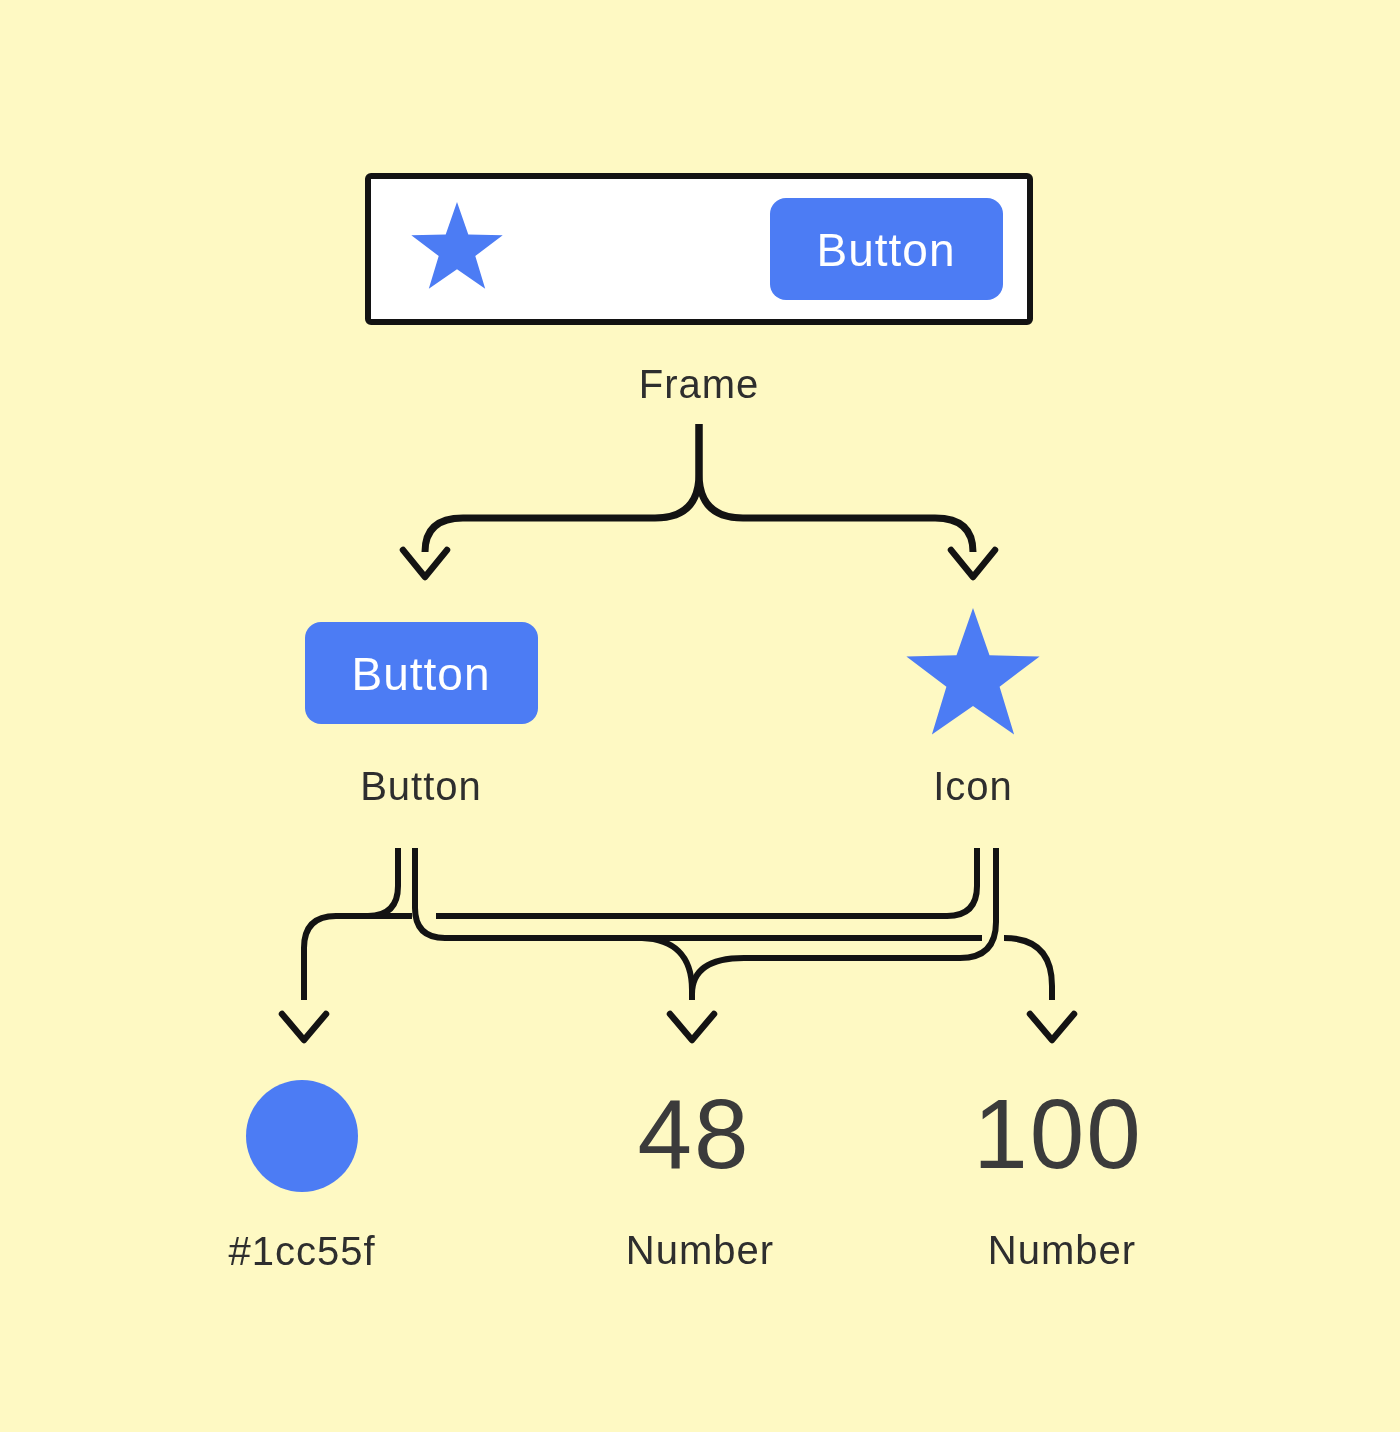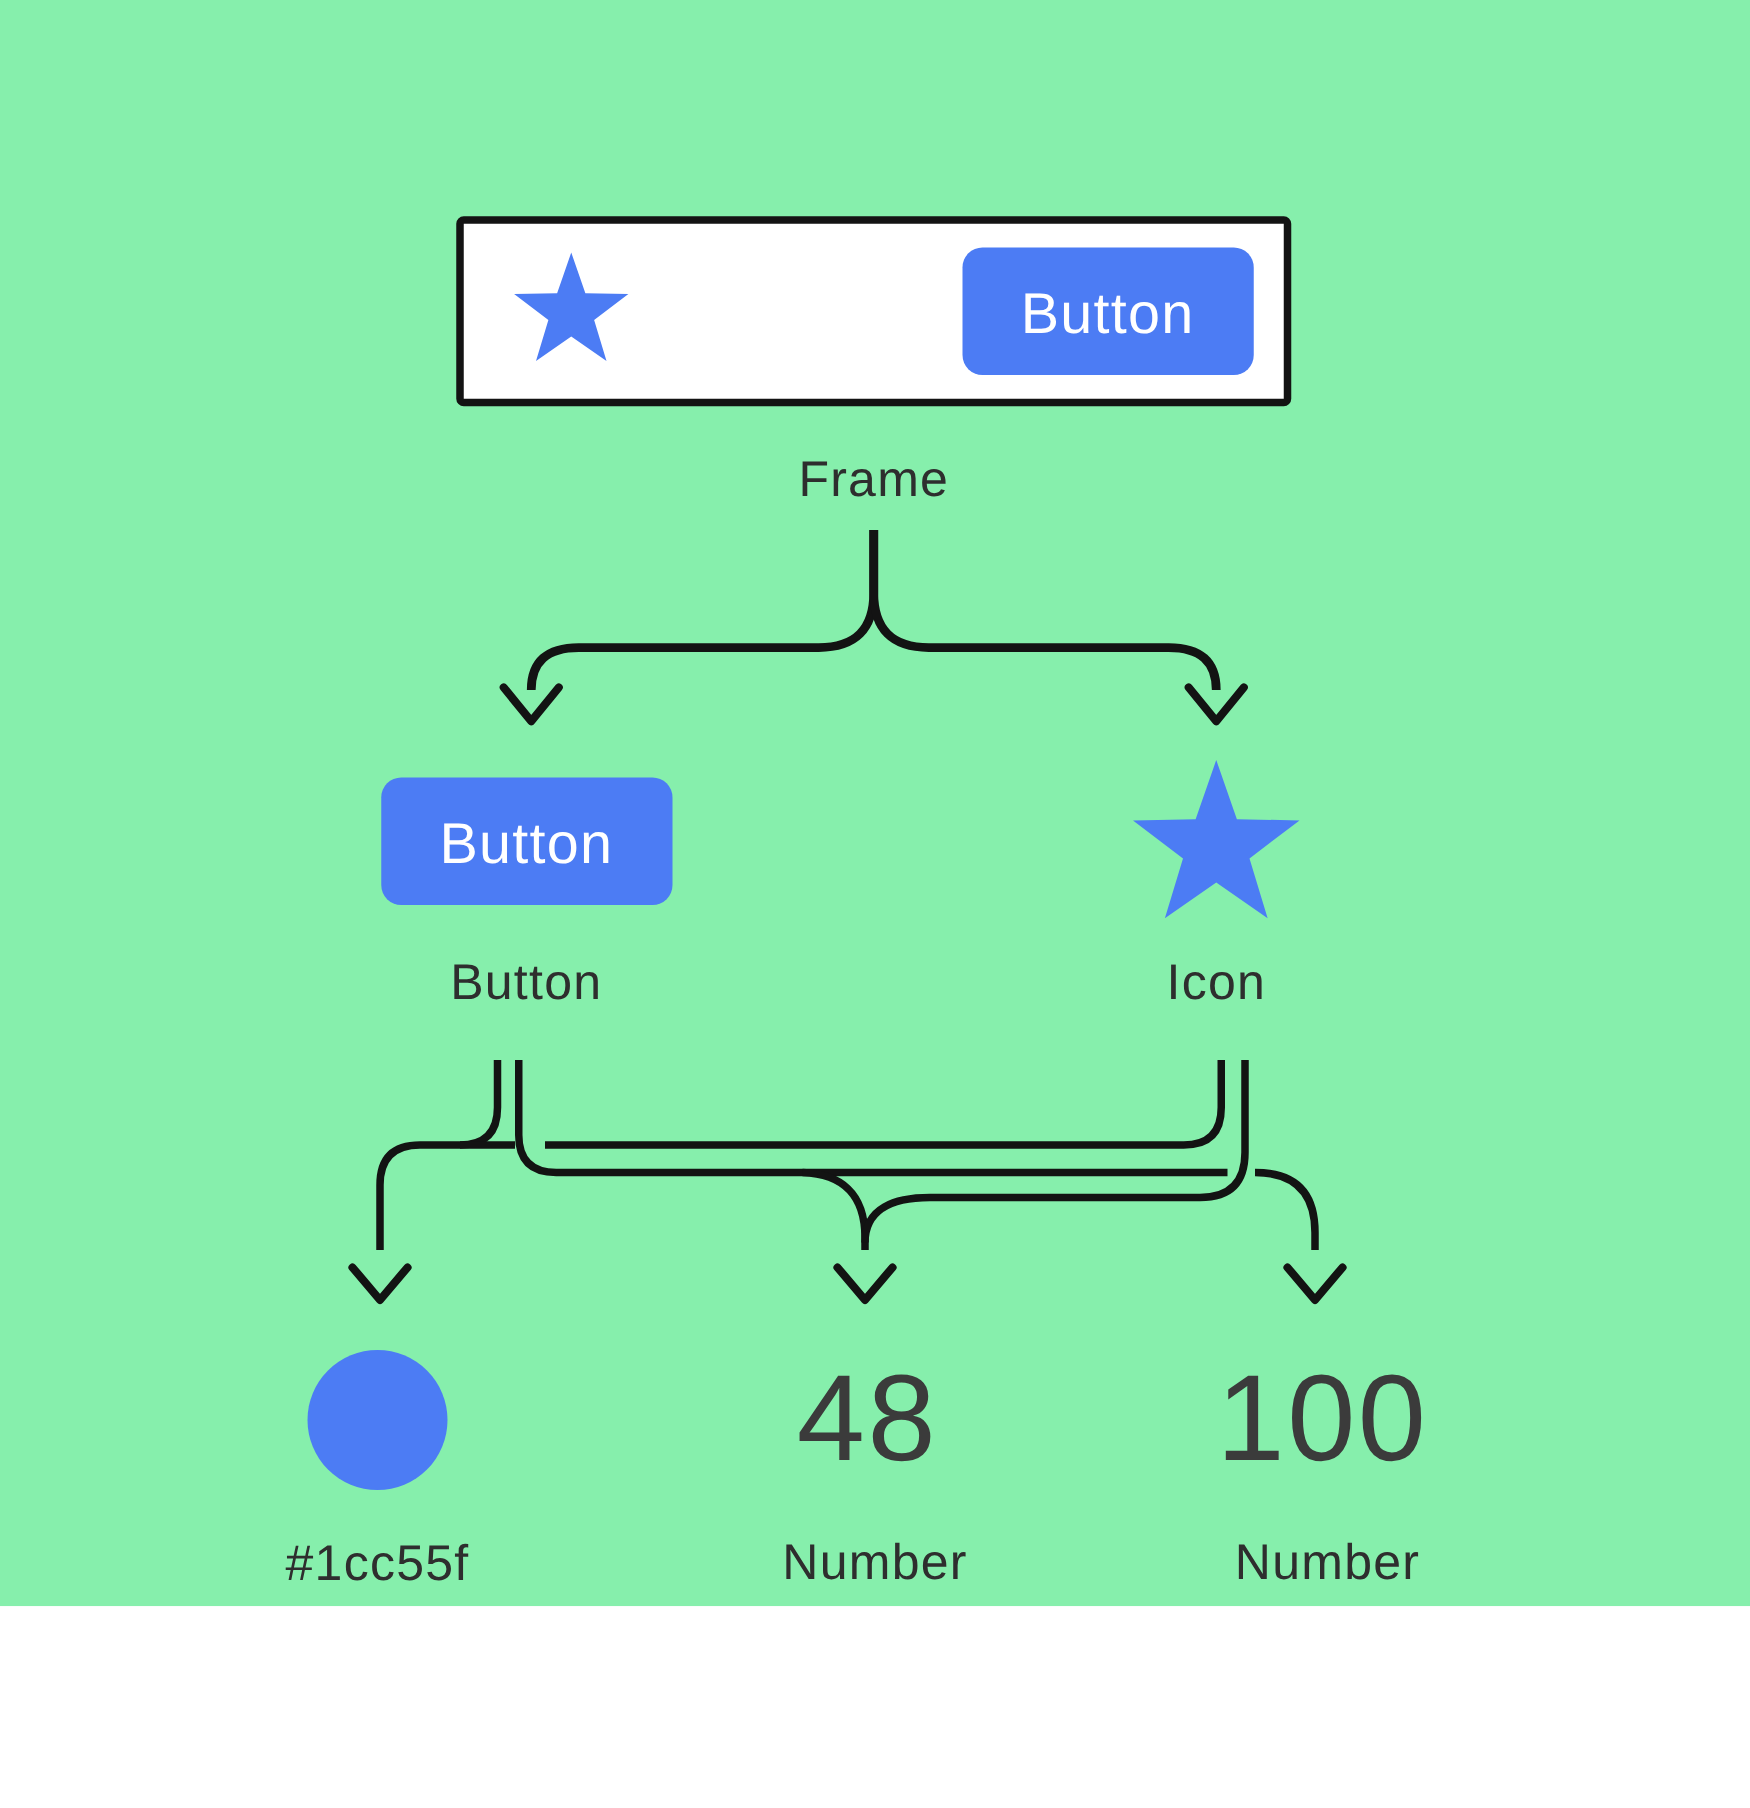--- a/index.html
+++ b/index.html
@@ -1,16 +1,16 @@
 <!DOCTYPE html>
 <html><head>
 <meta charset="utf-8">
 <style>
   html,body{margin:0;padding:0;background:#ffffff;}
-  .stage{position:relative;width:1400px;height:1285px;background:#86efac;overflow:hidden;}
+  .stage{position:relative;width:1400px;height:1432px;background:#fef9c3;overflow:hidden;}
   svg text{font-family:"Liberation Sans","DejaVu Sans",sans-serif;}
   .caption{font-size:40px;fill:#2e2e2e;font-weight:500;letter-spacing:1px;}
   .bignum{font-size:98px;fill:#3b3b3b;font-weight:500;letter-spacing:2px;}
   .btntext{font-size:46px;fill:#ffffff;font-weight:500;letter-spacing:1px;}
   .wire{stroke:#131313;stroke-width:6;fill:none;}
   .wire7{stroke:#131313;stroke-width:7;fill:none;}
   .chev{stroke:#131313;stroke-width:6.5;fill:none;stroke-linecap:round;stroke-linejoin:round;}
   .bluefill{fill:#4c7cf4;}
   .framebox{fill:#ffffff;stroke:#131313;stroke-width:6;}
 </style>

